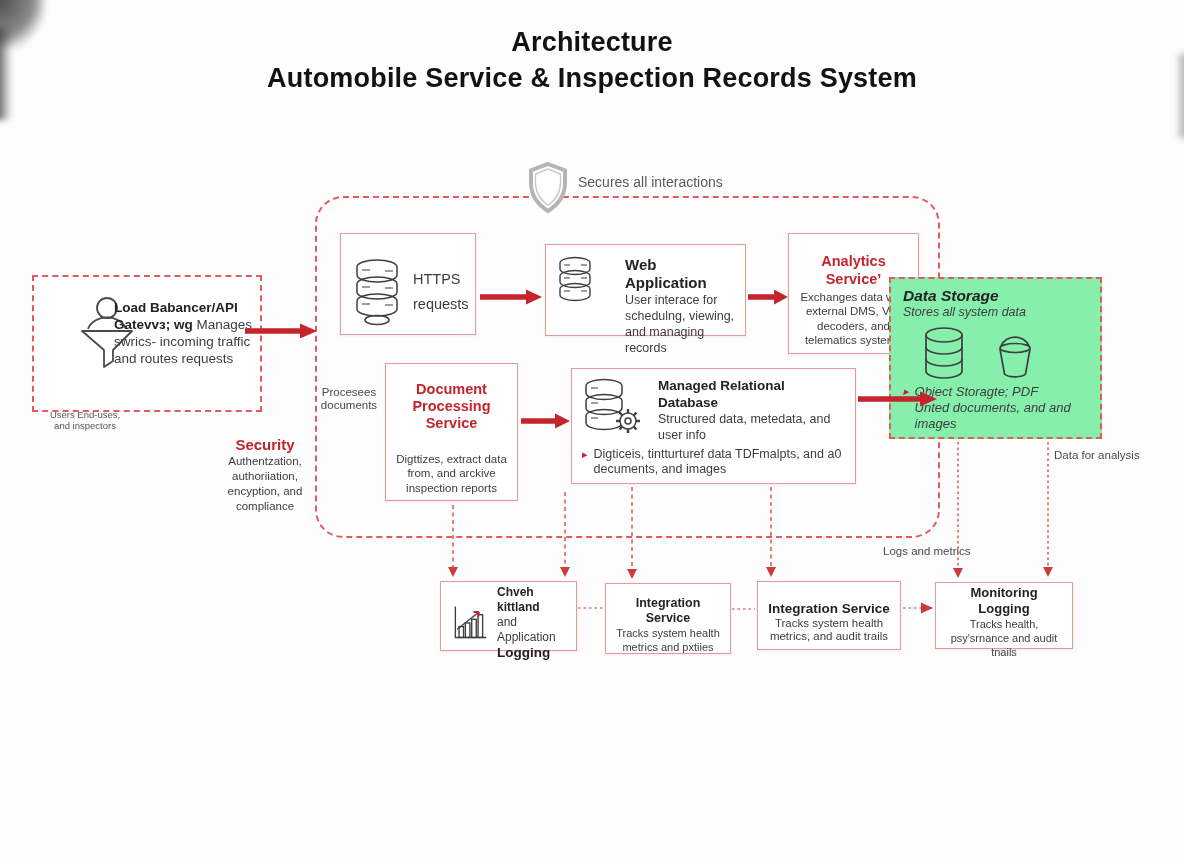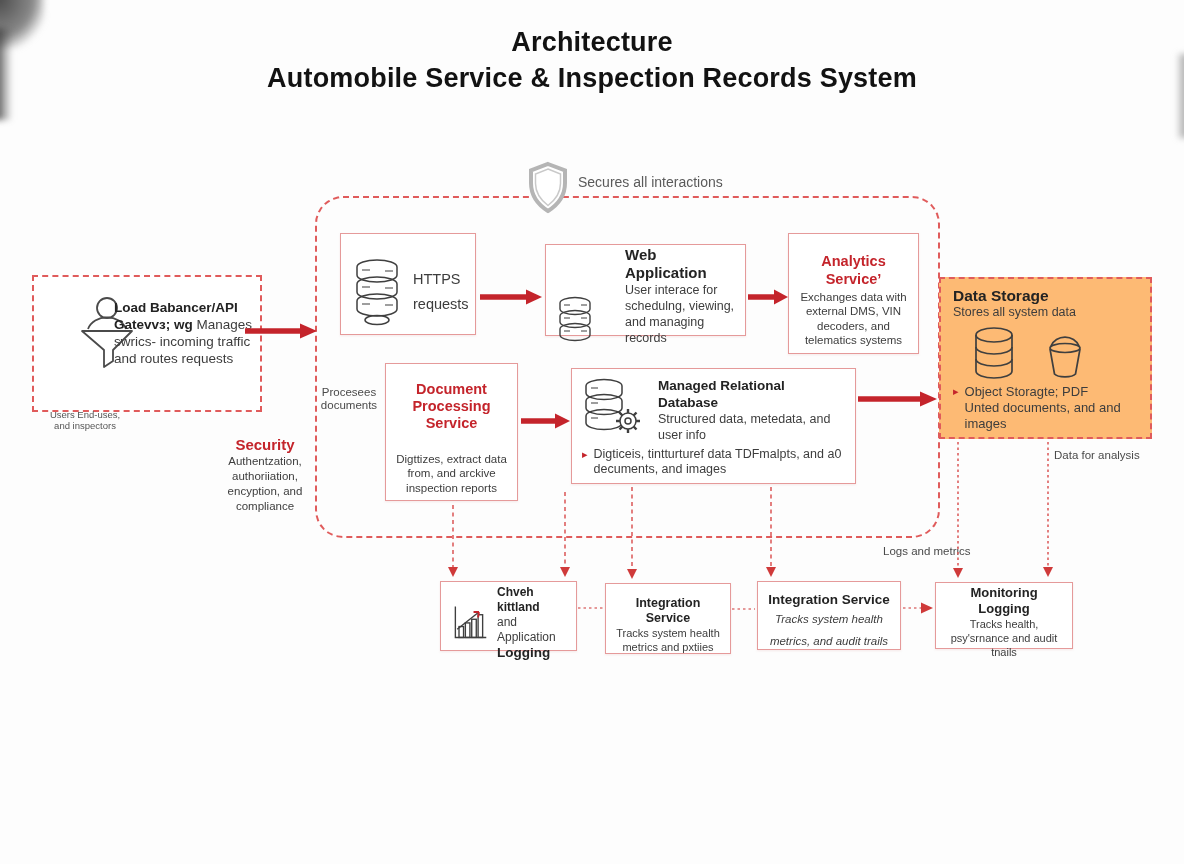--- a/index.html
+++ b/index.html
@@ -78,21 +78,21 @@
           <ellipse cx="26" cy="62" rx="12" ry="4.5"></ellipse>
           <path d="M11 12 h8 M11 29 h8 M11 46 h8" stroke-width="1.2"></path>
           <path d="M34 13 h8 M34 30 h8 M34 47 h8" stroke-width="1.2"></path>
         </svg>
       </span>
       <div style="font-size:14.5px;line-height:25px;width:62px;">HTTPS requests</div>
     </div>
   </div>
 
   <div class="box" style="left:545px;top:244px;width:201px;height:92px;">
-    <div class="rowflex" style="align-items:flex-end;padding-top:11px;gap:31px;">
+    <div class="rowflex" style="align-items:flex-start;padding-top:11px;gap:31px;">
       <span>
         <svg width="38" height="50" viewBox="0 0 38 50" fill="none" stroke="#3f3f3f" stroke-width="1.4">
           <path d="M4 7 a15 5.5 0 0 1 30 0 v6 a15 5.5 0 0 1 -30 0 z"></path>
           <path d="M4 20 a15 5.5 0 0 1 30 0 v6 a15 5.5 0 0 1 -30 0 z"></path>
           <path d="M4 33 a15 5.5 0 0 1 30 0 v6 a15 5.5 0 0 1 -30 0 z"></path>
           <path d="M8 9 h6 M8 22 h6 M8 35 h6 M25 9 h6 M25 22 h6 M25 35 h6" stroke-width="1"></path>
         </svg>
       </span>
       <div style="width:140px;">
         <div class="b" style="font-size:15px;line-height:18px;">Web Application</div>
@@ -134,21 +134,21 @@
         <div class="b" style="font-size:13.5px;line-height:17px;">Managed Relational Database</div>
         <div style="font-size:12.5px;line-height:16px;width:190px;">Structured data, metedata, and user info</div>
       </div>
     </div>
     <div class="bullet-row" style="margin-top:4px;">
       <span class="tri">▸</span>
       <span style="width:250px;">Digticeis, tintturturef data TDFmalpts, and a0 decuments, and images</span>
     </div>
   </div>
 
-  <div class="dashedbox" style="left:939px;top:277px;width:213px;height:162px;background:#fdba74;padding:8px 12px;">
+  <div class="dashedbox" style="left:889px;top:277px;width:213px;height:162px;background:#86efac;padding:8px 12px;font-style:italic;">
     <div class="b" style="font-size:15.5px;line-height:18px;">Data Storage</div>
     <div style="font-size:12.5px;line-height:15px;">Stores all system data</div>
     <div style="display:flex;gap:26px;margin:6px 0 4px 18px;align-items:flex-end;">
       <span>
         <svg width="46" height="54" viewBox="0 0 46 54" fill="none" stroke="#3f3f3f" stroke-width="1.7">
           <ellipse cx="23" cy="9" rx="18" ry="7"></ellipse>
           <path d="M5 9 V45 a18 7 0 0 0 36 0 V9"></path>
           <path d="M5 21 a18 7 0 0 0 36 0 M5 33 a18 7 0 0 0 36 0"></path>
         </svg>
       </span>
@@ -199,21 +199,21 @@
   <div class="box" style="left:605px;top:583px;width:126px;height:71px;">
     <div class="colcenter">
       <div class="b" style="font-size:12.5px;line-height:15px;">Integration Service</div>
       <div style="font-size:11px;line-height:14px;">Tracks system health metrics and pxtiies</div>
     </div>
   </div>
 
   <div class="box" style="left:757px;top:581px;width:144px;height:69px;">
     <div class="colcenter">
       <div class="b" style="font-size:13.5px;line-height:16px;">Integration Service</div>
-      <div style="font-size:11.5px;line-height:22px;font-style:italic;">Tracks system health metrics, and audit trails</div>
+      <div style="font-size:11.5px;line-height:13px;">Tracks system health metrics, and audit trails</div>
     </div>
   </div>
 
   <div class="box" style="left:935px;top:582px;width:138px;height:67px;">
     <div class="colcenter">
       <div class="b" style="font-size:13px;line-height:16px;">Monitoring Logging</div>
       <div style="font-size:11px;line-height:14px;">Tracks health, psy'srnance and audit tnails</div>
     </div>
   </div>
 

